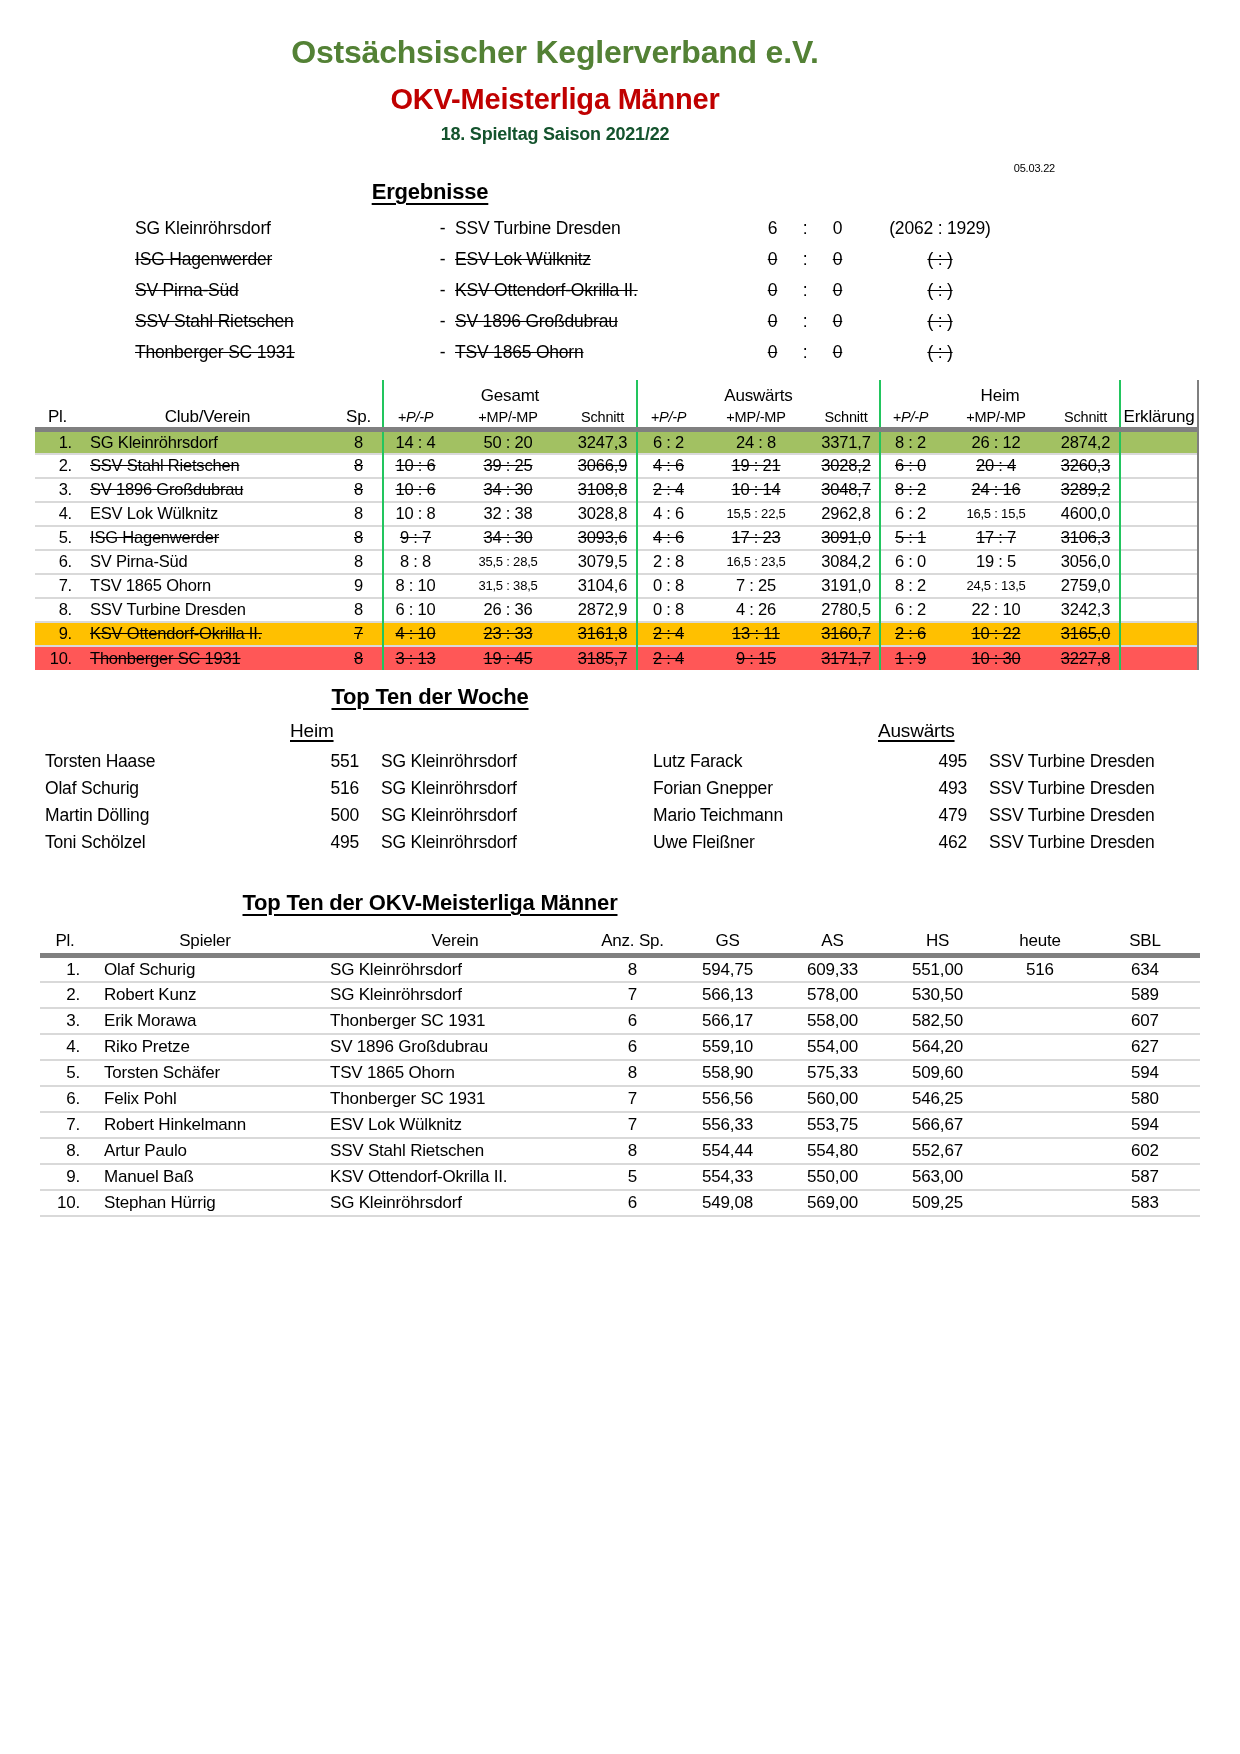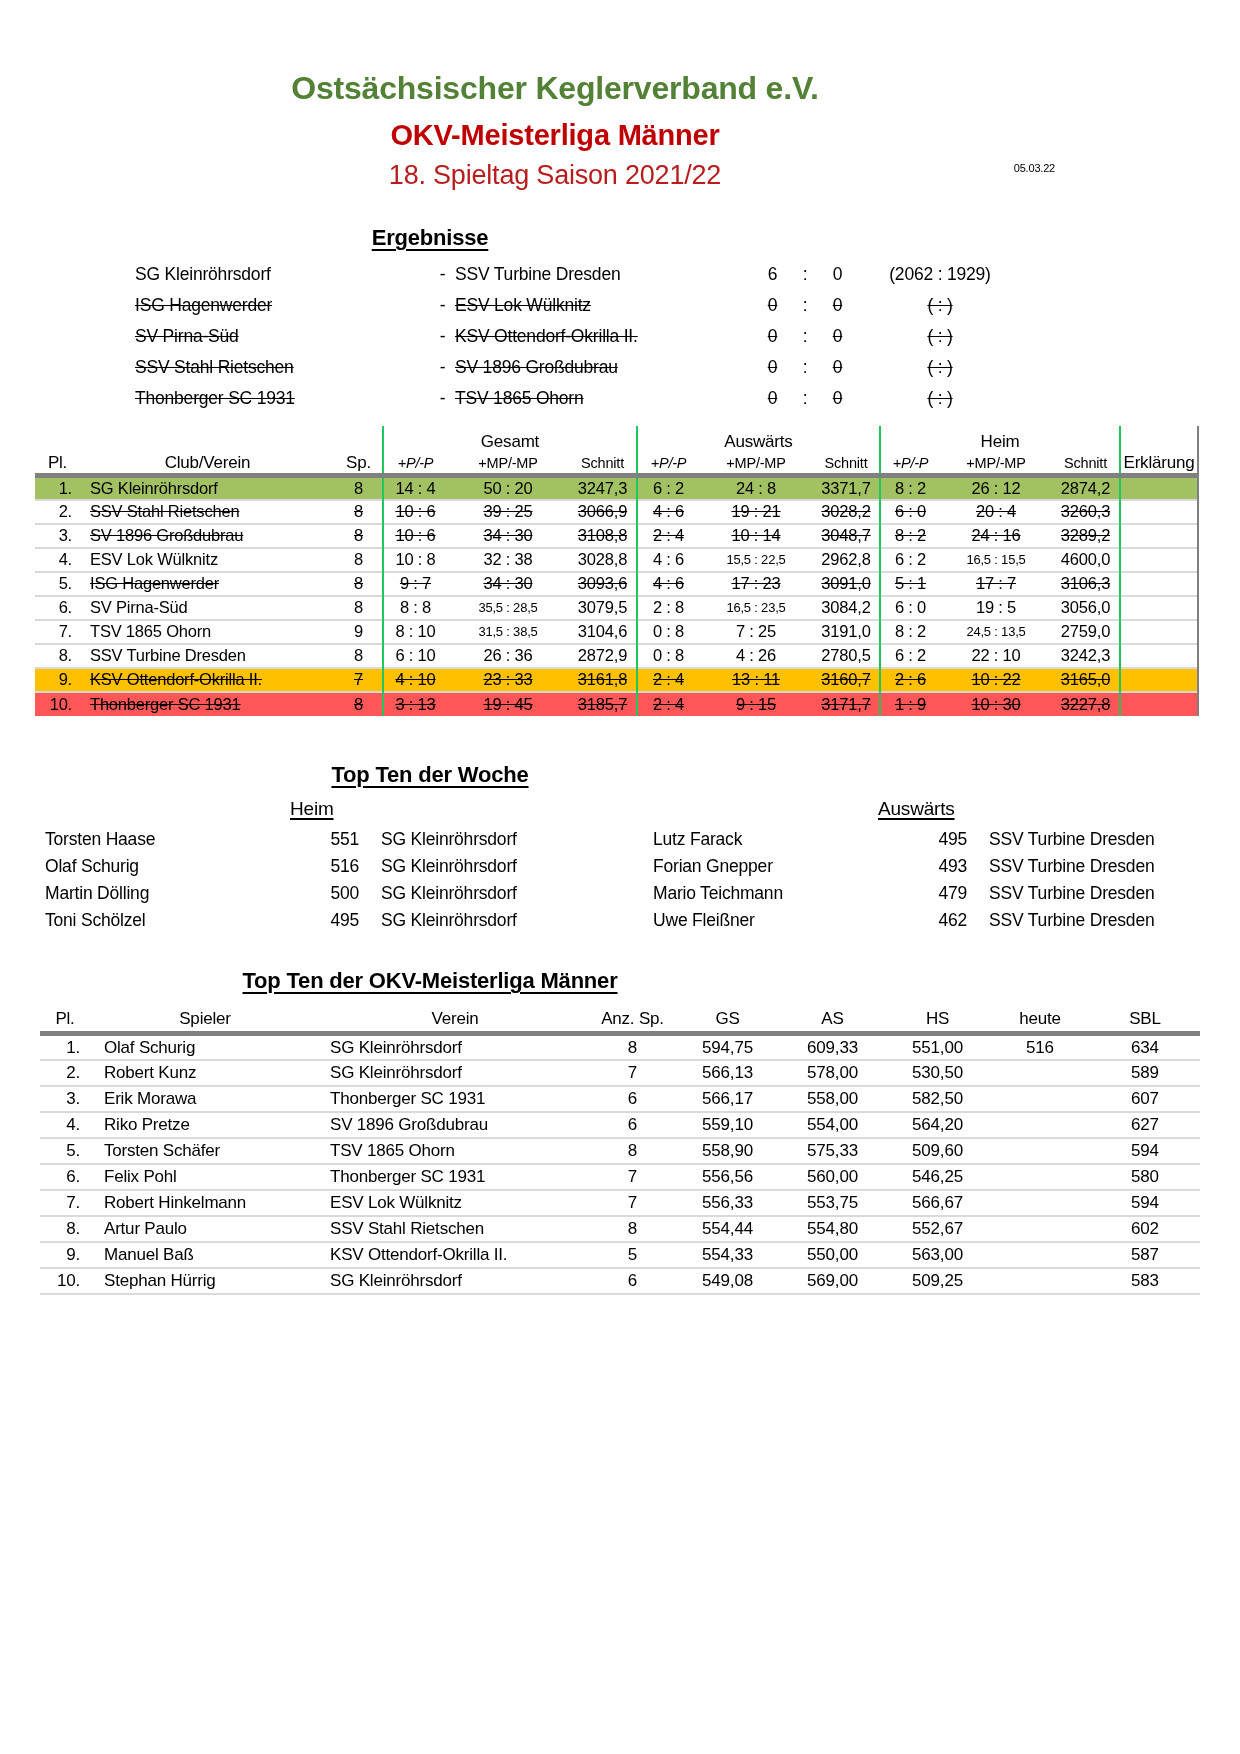--- a/index.html
+++ b/index.html
@@ -6,24 +6,24 @@
   html,body { background:#ffffff; }
   body {
     width:1240px; height:1754px;
     font-family:"Liberation Sans", sans-serif;
     color:#000; letter-spacing:-0.2px;
     position:relative; overflow:hidden;
   }
   .page { position:relative; width:1240px; height:1754px; padding:0 40px; }
 
   
-  .header-block { width:1030px; padding-top:70px; text-align:center; }
+  .header-block { width:1030px; padding-top:34px; text-align:center; }
   .org-title   { font-size:32px; font-weight:bold; color:#538135; line-height:1.15; }
   .league-title{ font-size:29px; font-weight:bold; color:#C00000; margin-top:12px; }
-  .matchday-title{ font-size:27px; font-weight:normal; color:#b91c1c; margin-top:8px; }
+  .matchday-title{ font-size:18px; font-weight:bold; color:#14532d; margin-top:8px; }
   .report-date { position:absolute; top:162px; right:185px; font-size:11px; }
 
   
   .heading-block { width:780px; text-align:center; }
   .section-heading {
     display:inline-block; font-size:22px; font-weight:bold;
     text-decoration:underline; text-decoration-thickness:2px; text-underline-offset:4px;
   }
 
   
@@ -58,21 +58,21 @@
   .c-club { text-align:left  !important; padding-left:10px; }
   .c-erk  { font-size:14.5px; }
   .small  { font-size:13px; }
   .hl-green  td { background:#A2C162; }
   .hl-orange td { background:#FFC000; }
   .hl-red    td { background:#FF5757; }
   .tabelle .cancelled td { text-decoration:line-through; }
   .tabelle .cancelled td.c-pl { text-decoration:none; }
 
   
-  .week-head { margin-top:46px; }
+  .week-head { margin-top:14px; }
   .week-cols { display:flex; margin-top:10px; }
   .week-col  { font-size:17.5px; }
   .week-col.left  { margin-left:5px; }
   .week-col.right { margin-left:45px; }
   .week-label {
     display:inline-block; font-size:19px;
     text-decoration:underline; text-decoration-thickness:2px; text-underline-offset:3px;
     margin-bottom:6px;
   }
   .week-col.left  .week-label { margin-left:245px; }

